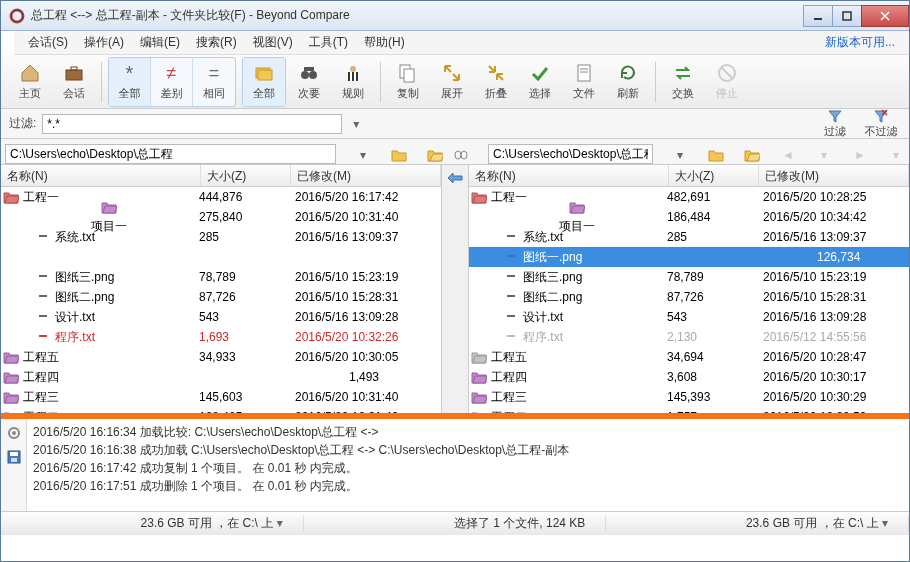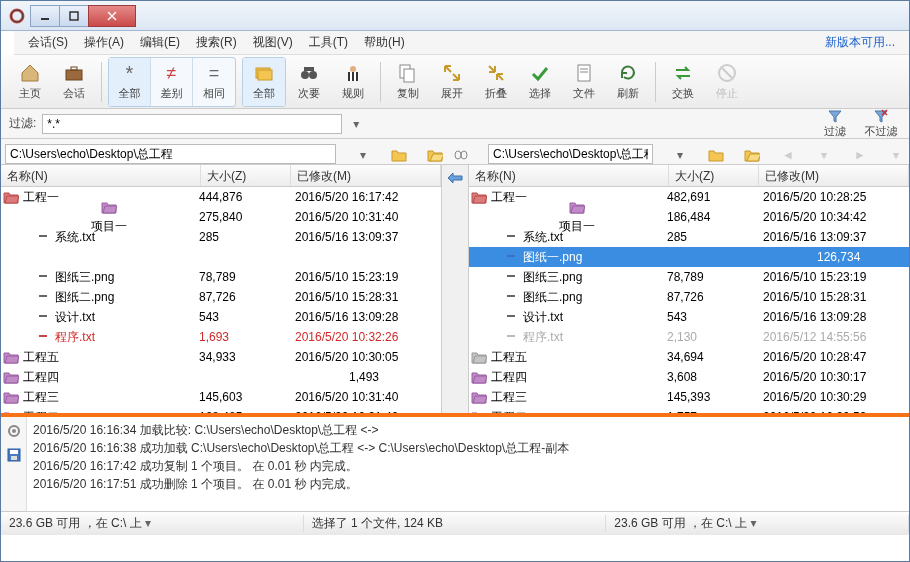--- a/index.html
+++ b/index.html
@@ -53,44 +53,45 @@
 .row .rn { flex: 1; display: flex; align-items: center; gap: 4px; min-width: 0; overflow: hidden; white-space: nowrap; }
 .row .rs { width: 90px; text-align: left; padding-right: 6px; }
 .row .rm { width: 150px; padding-left: 6px; }
 .row .ficon { width: 16px; height: 14px; flex-shrink: 0; }
 .row.red { color: #d02828; }
 .row.blue { color: #1a5fce; }
 .row.gray { color: #aaa; }
 .row.selected.blue { color: #fff; }
 .ind1 { padding-left: 16px; flex-direction: column; }
 .ind2 { padding-left: 32px; }
-.logarea { height: 98px; display: flex; border-top: 4px solid #f97316; background: #fff; }
+.logarea { height: 98px; display: flex; border-top: 6px solid #f97316; background: #fff; }
 .logicons { width: 26px; display: flex; flex-direction: column; align-items: center; padding-top: 6px; gap: 8px; background: #f6f6f6; border-right: 1px solid #ddd; }
 .logicons .li { width: 16px; height: 16px; cursor: pointer; }
 .logtext { flex: 1; padding: 4px 6px; overflow: auto; color: #333; line-height: 18px; }
 .logtext div { white-space: nowrap; }
 .statusbar { height: 24px; background: linear-gradient(#fdfdfd,#e8e8e8); border-top: 1px solid #ccc; display: flex; align-items: center; }
-.statusbar .sseg { flex: 1; text-align: left; padding: 0 8px; color: #333; border-right: 1px solid #ddd; }
+.statusbar .sseg { flex: 1; text-align: right; padding: 0 20px; color: #333; border-right: 1px solid #ddd; }
 .statusbar .sseg:first-child { border-left: none; }
 .statusbar .sdrop { width: 16px; color: #666; }
 .folder-yellow { fill: #f5c551; stroke: #c79a2b; }
 .folder-purple { fill: #c08bc7; stroke: #9a5fa3; }
 .folder-red { fill: #db7b7b; stroke: #b94c4c; }
 .folder-gray { fill: #c4c4c4; stroke: #999; }
 </style>
 </head>
 <body>
 
 <div class="titlebar">
   <span class="icon">
     <svg viewBox="0 0 16 16">
         <circle cx="8" cy="8" r="6" fill="none" stroke="#c0504d" stroke-width="3"></circle>
         <circle cx="8" cy="8" r="6" fill="none" stroke="#333" stroke-width="1"></circle>
       </svg>
   </span>
+  <span class="title">总工程 &lt;--&gt; 总工程-副本 - 文件夹比较(F) - Beyond Compare</span>
   <div class="winbtns">
     <div class="winbtn">
         <svg viewBox="0 0 12 12">
           <line x1="2" y1="9" x2="10" y2="9" stroke="#333" stroke-width="2"></line>
         </svg>
       </div>
     <div class="winbtn">
         <svg viewBox="0 0 12 12">
           <rect x="2" y="2" width="8" height="8" fill="none" stroke="#333" stroke-width="1.5"></rect>
         </svg>

